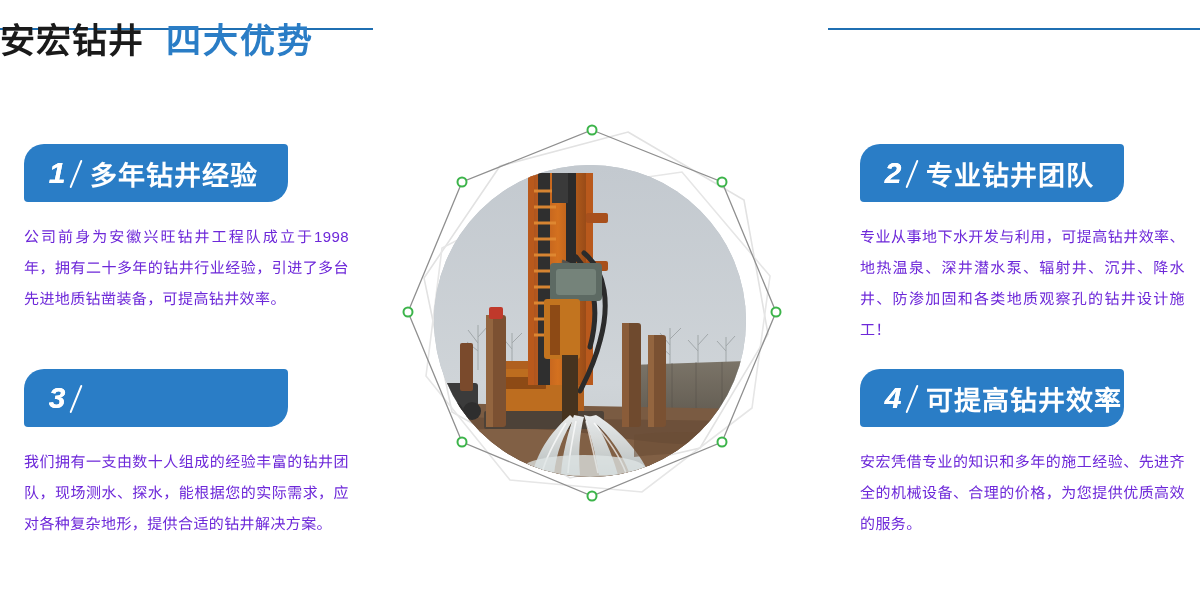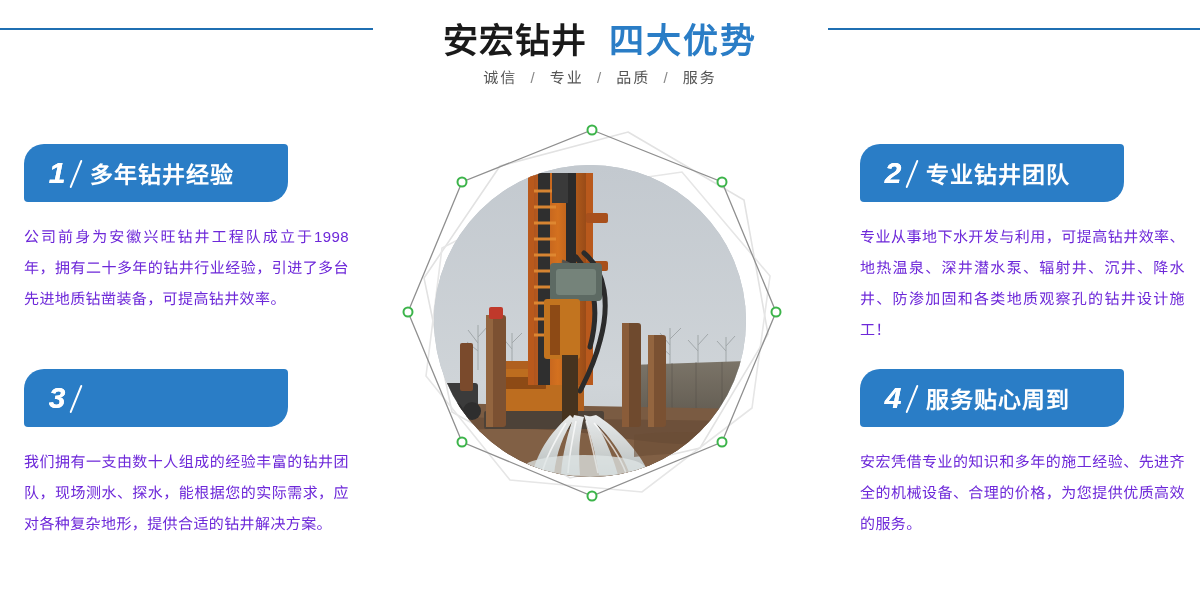--- a/index.html
+++ b/index.html
@@ -36,21 +36,21 @@
     background: #1f6fb2;
   }
   .rule-left  { left: 0;   width: 373px; }
   .rule-right { left: 828px; width: 372px; }
 
   .title-wrap {
     position: absolute;
     left: 0;
     top: 12px;
     width: 1200px;
-    text-align: center;
+    text-align: left;
     white-space: nowrap;
   }
   .title-main {
     font-size: 35px;
     font-weight: 700;
     color: #1a1a1a;
     letter-spacing: 1px;
   }
   .title-accent {
     font-size: 35px;
@@ -113,21 +113,21 @@
     right: -3px;
     top: 1px;
     width: 2px;
     height: 30px;
     background: #ffffff;
     transform: rotate(22deg);
     border-radius: 1px;
   }
   .badge-title {
     margin-left: 16px;
-    font-size: 23px;
+    font-size: 27px;
     font-weight: 700;
     color: #ffffff;
     letter-spacing: 1px;
     white-space: nowrap;
   }
 
   .feat-text {
     margin-top: 19px;
     width: 325px;
     font-size: 15px;
@@ -168,29 +168,20 @@
 <div class="page">
 
   <div class="header">
     <div class="rule rule-left"></div>
     <div class="rule rule-right"></div>
 
     <div class="title-wrap">
       <span class="title-main">安宏钻井</span><span class="title-accent">四大优势</span>
     </div>
 
-    <div class="subtitle">
-      <span>诚信</span>
-      <span class="sep">/</span>
-      <span>专业</span>
-      <span class="sep">/</span>
-      <span>品质</span>
-      <span class="sep">/</span>
-      <span>服务</span>
-    </div>
   </div>
 
   <div class="feature feat-1">
     <div class="badge">
       <span class="badge-num">1</span>
       <span class="badge-title">多年钻井经验</span>
     </div>
     <p class="feat-text">公司前身为安徽兴旺钻井工程队成立于1998年，拥有二十多年的钻井行业经验，引进了多台先进地质钻凿装备，可提高钻井效率。</p>
   </div>
 
@@ -205,21 +196,21 @@
     <div class="badge">
       <span class="badge-num">2</span>
       <span class="badge-title">专业钻井团队</span>
     </div>
     <p class="feat-text">专业从事地下水开发与利用，可提高钻井效率、地热温泉、深井潜水泵、辐射井、沉井、降水井、防渗加固和各类地质观察孔的钻井设计施工！</p>
   </div>
 
   <div class="feature feat-4">
     <div class="badge">
       <span class="badge-num">4</span>
-      <span class="badge-title">服务贴心周到</span>
+      <span class="badge-title">可提高钻井效率</span>
     </div>
     <p class="feat-text">安宏凭借专业的知识和多年的施工经验、先进齐全的机械设备、合理的价格，为您提供优质高效的服务。</p>
   </div>
 
   <div class="center">
 
     <svg width="444" height="452" viewBox="0 0 444 452">
 
       <polygon points="258,24 374,92 398,226 330,340 200,370 82,304 54,170 130,58" fill="none" stroke="#e2e2e2" stroke-width="1.6"></polygon>
       <polygon points="186,82 312,64 400,168 382,300 272,384 140,372 56,268 72,140" fill="none" stroke="#e6e6e6" stroke-width="1.6"></polygon>

